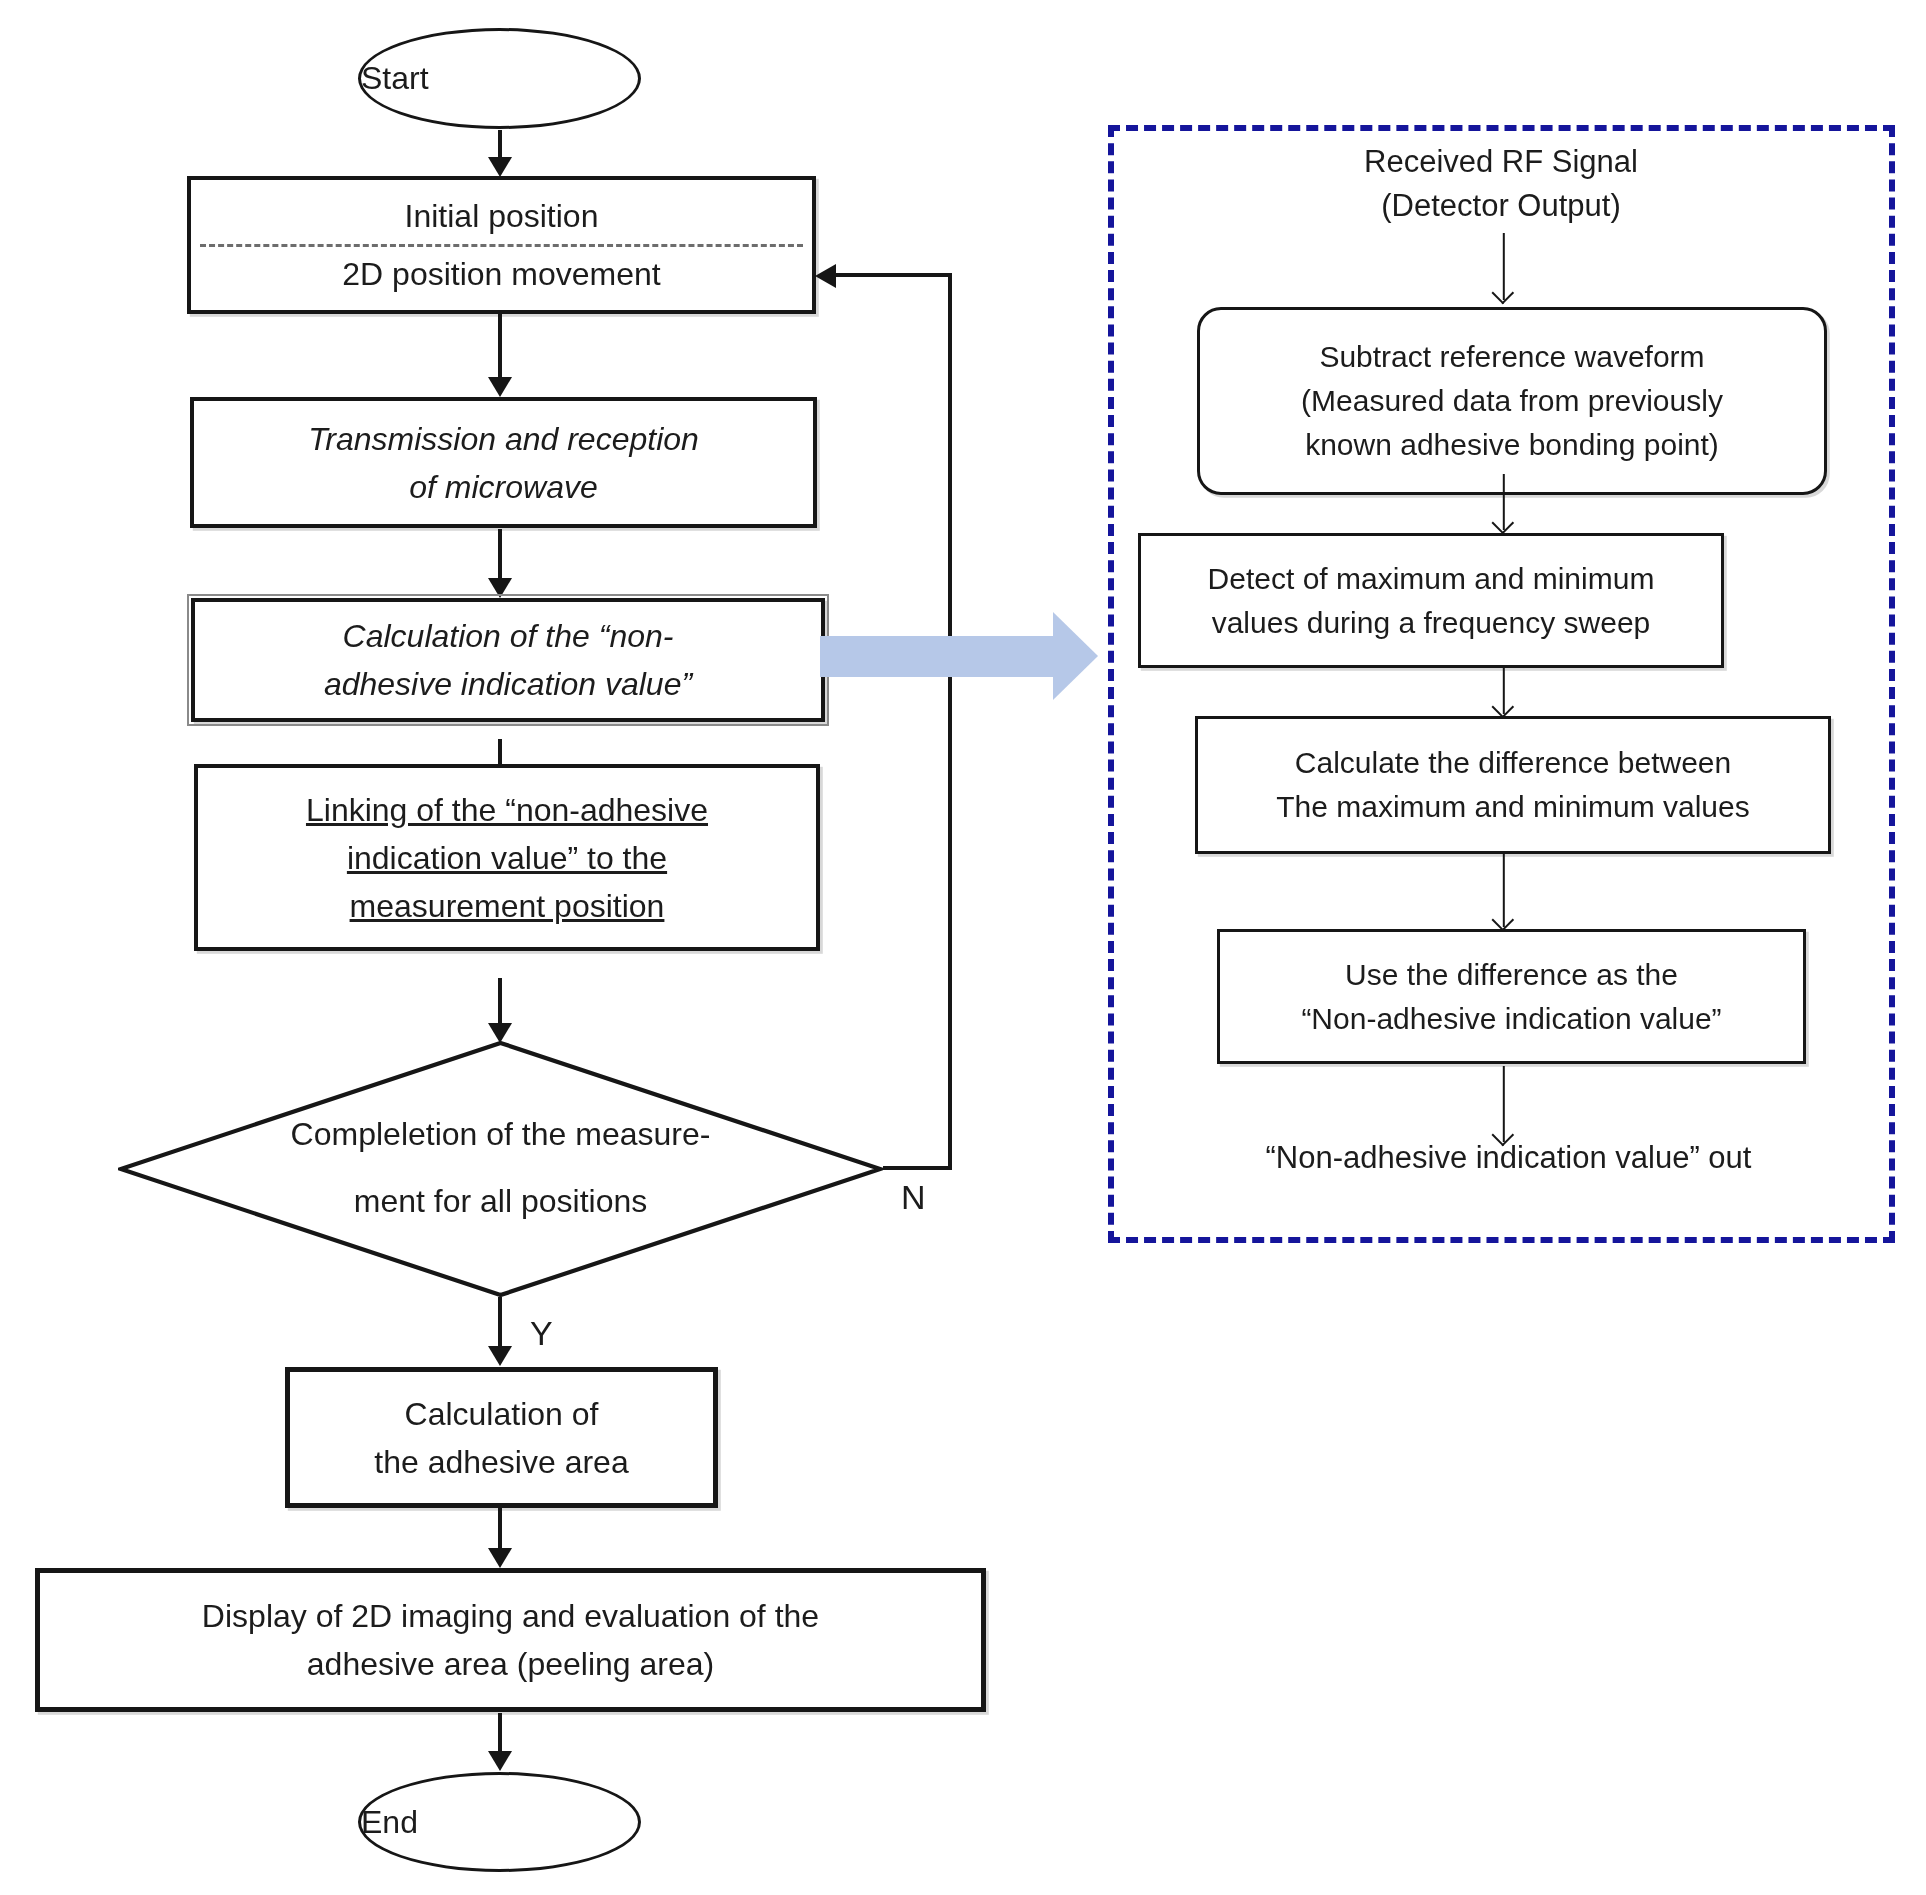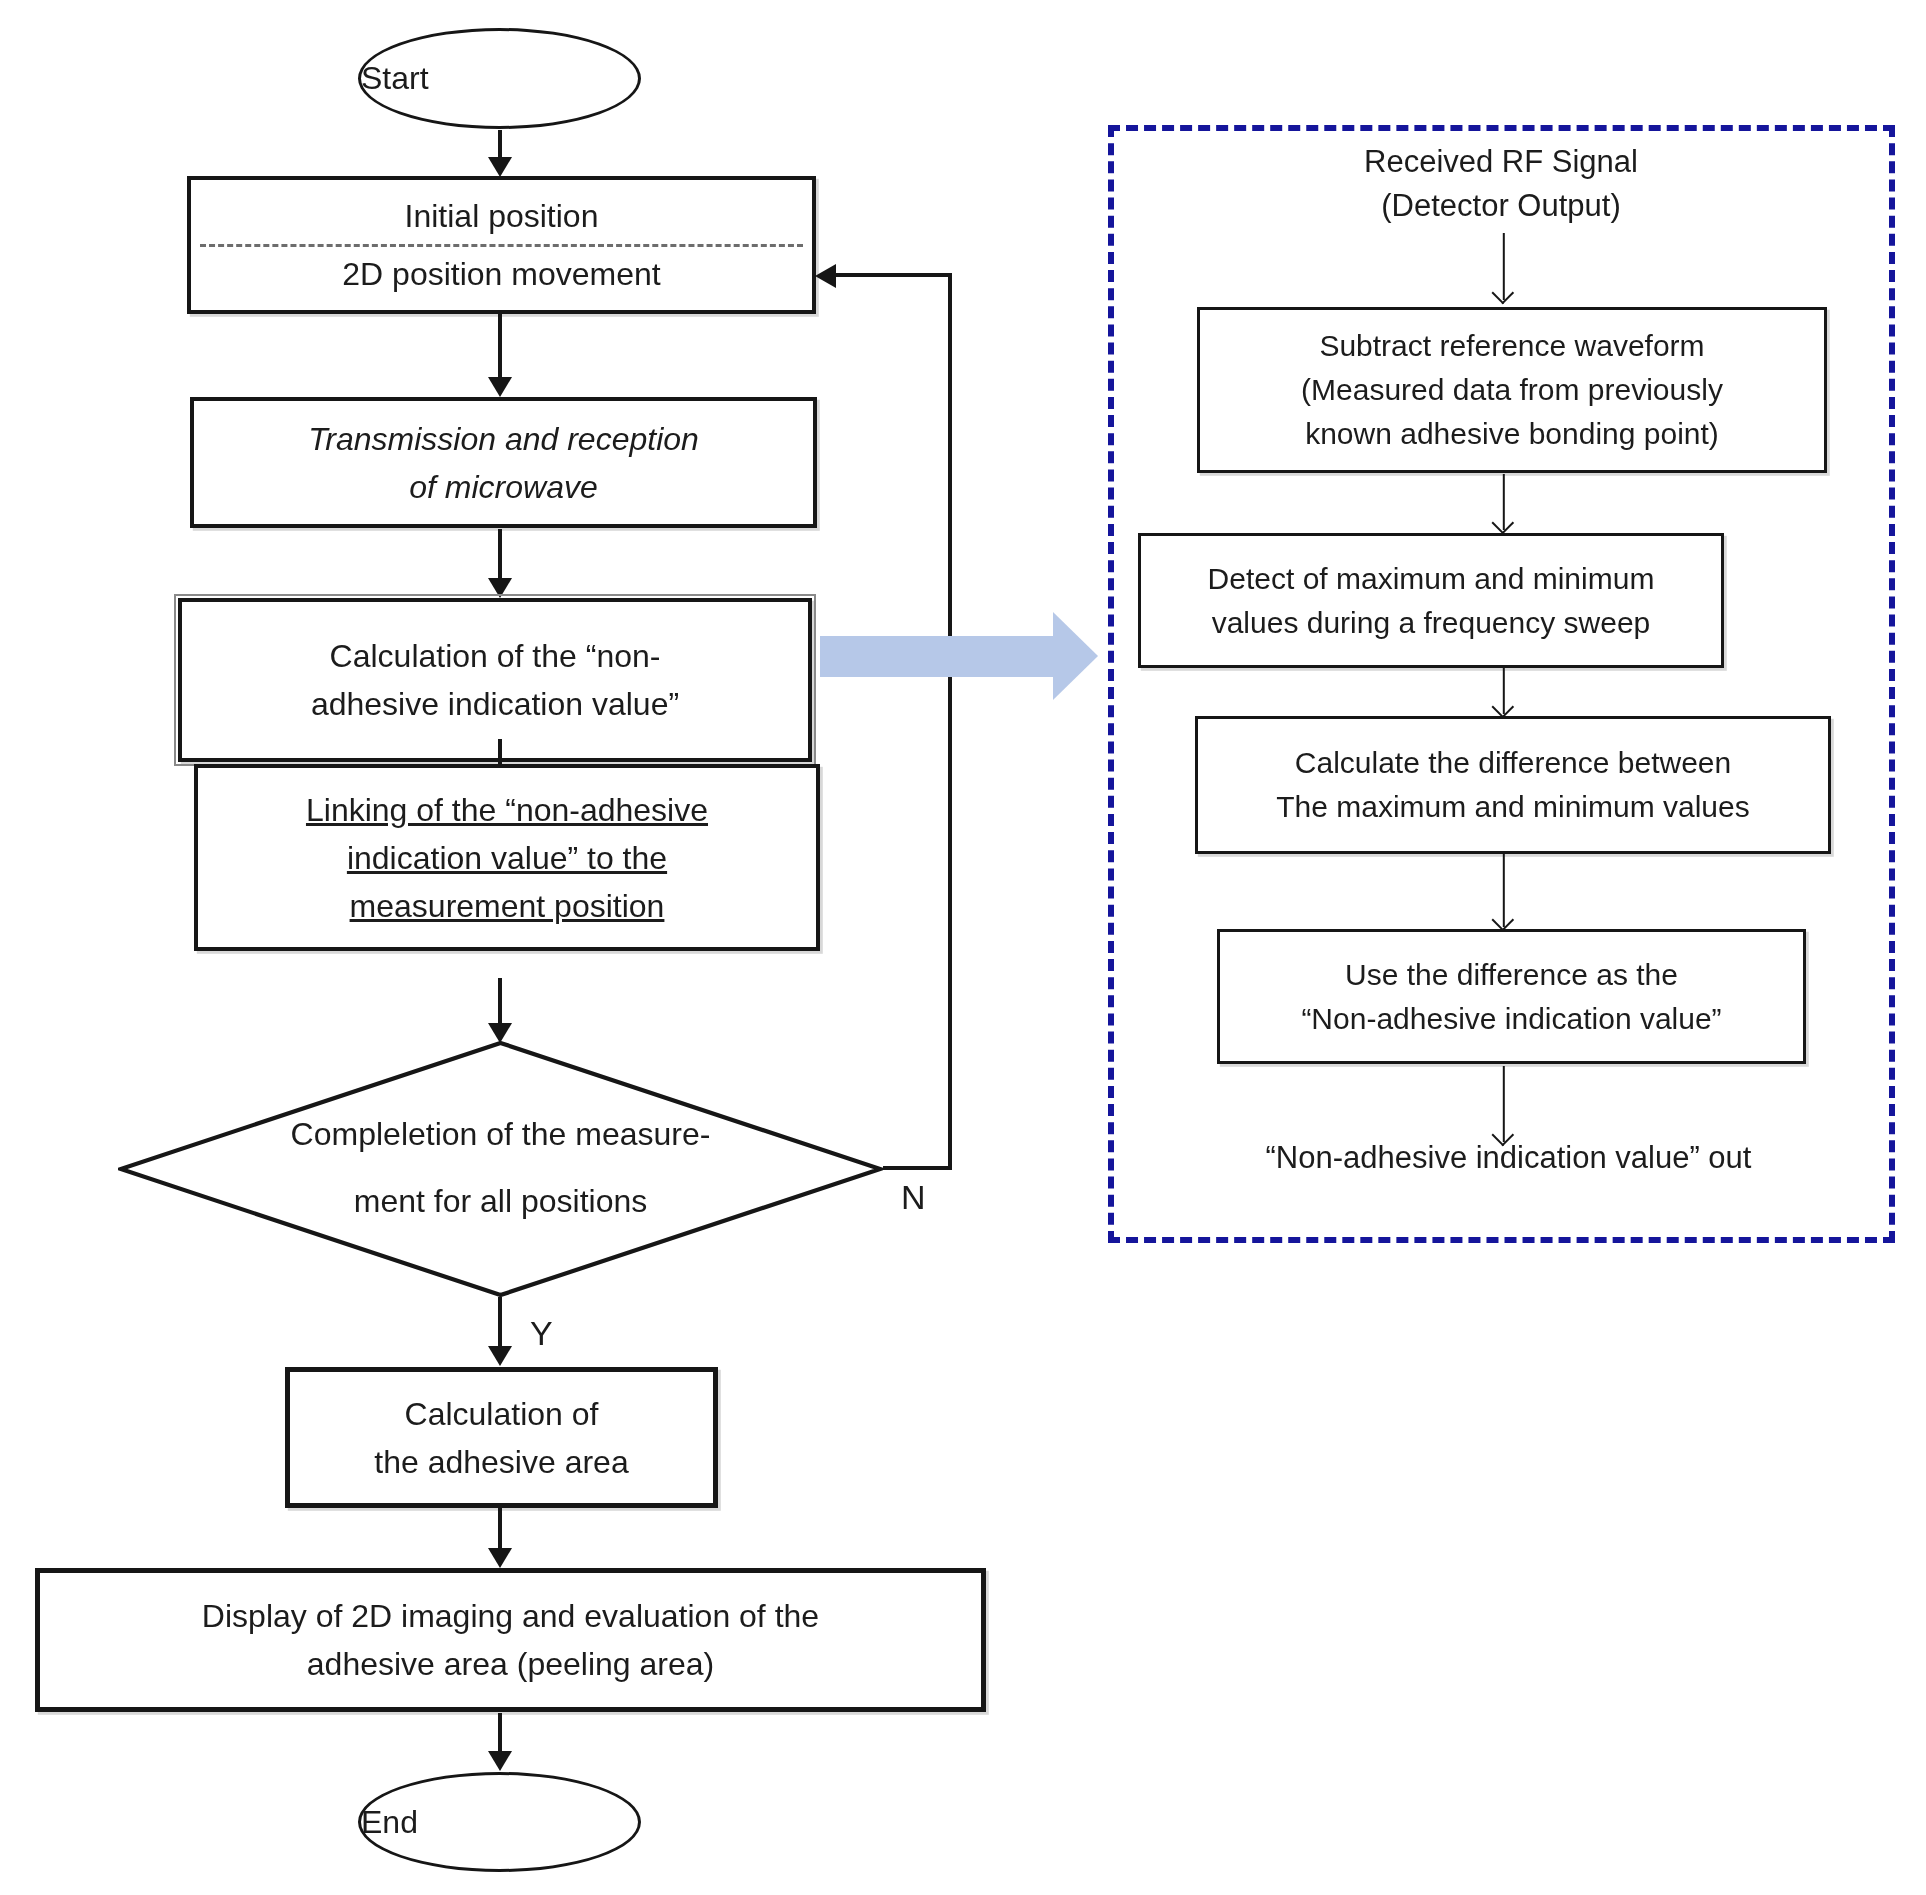--- a/index.html
+++ b/index.html
@@ -125,21 +125,21 @@
 
   <div class="farrow" style="left:500px; top:314px; height:83px;"></div>
 
   <div class="box" style="left:190px; top:397px; width:627px; height:131px;font-style:italic;">
     <span>Transmission and reception
 of microwave</span>
   </div>
 
   <div class="farrow" style="left:500px; top:529px; height:69px;"></div>
 
-  <div class="box subroutine" style="left:178px; top:598px; width:634px; height:164px;">
+  <div class="box subroutine" style="left:191px; top:598px; width:634px; height:124px;font-style:italic;">
     <span>Calculation of the “non-
 adhesive indication value”</span>
   </div>
 
   <div class="farrow" style="left:500px; top:739px; height:52px;"></div>
 
   <div class="box" style="left:194px; top:764px; width:626px; height:187px;text-decoration:underline;">
     <span>Linking of the “non-adhesive
 indication value” to the
 measurement position</span>
@@ -183,21 +183,21 @@
   <div class="block-arrow-body" style="left:820px; top:636px; width:234px; height:41px;"></div>
   <div class="block-arrow-head" style="left:1053px; top:612px;"></div>
 
   <div class="detail-panel"></div>
 
   <div class="plaintext" style="left:1219px; top:141px; width:564px; height:85px;">Received RF Signal
 (Detector Output)</div>
 
   <div class="tarrow" style="left:1503px; top:233px; height:70px;"></div>
 
-  <div class="box rbox" style="left:1197px; top:307px; width:630px; height:166px;">
+  <div class="box rbox" style="left:1197px; top:307px; width:630px; height:188px;border-radius:24px;">
     <span>Subtract reference waveform
 (Measured data from previously
 known adhesive bonding point)</span>
   </div>
 
   <div class="tarrow" style="left:1503px; top:474px; height:59px;"></div>
 
   <div class="box rbox" style="left:1138px; top:533px; width:586px; height:135px;">
     <span>Detect of maximum and minimum
 values during a frequency sweep</span>

